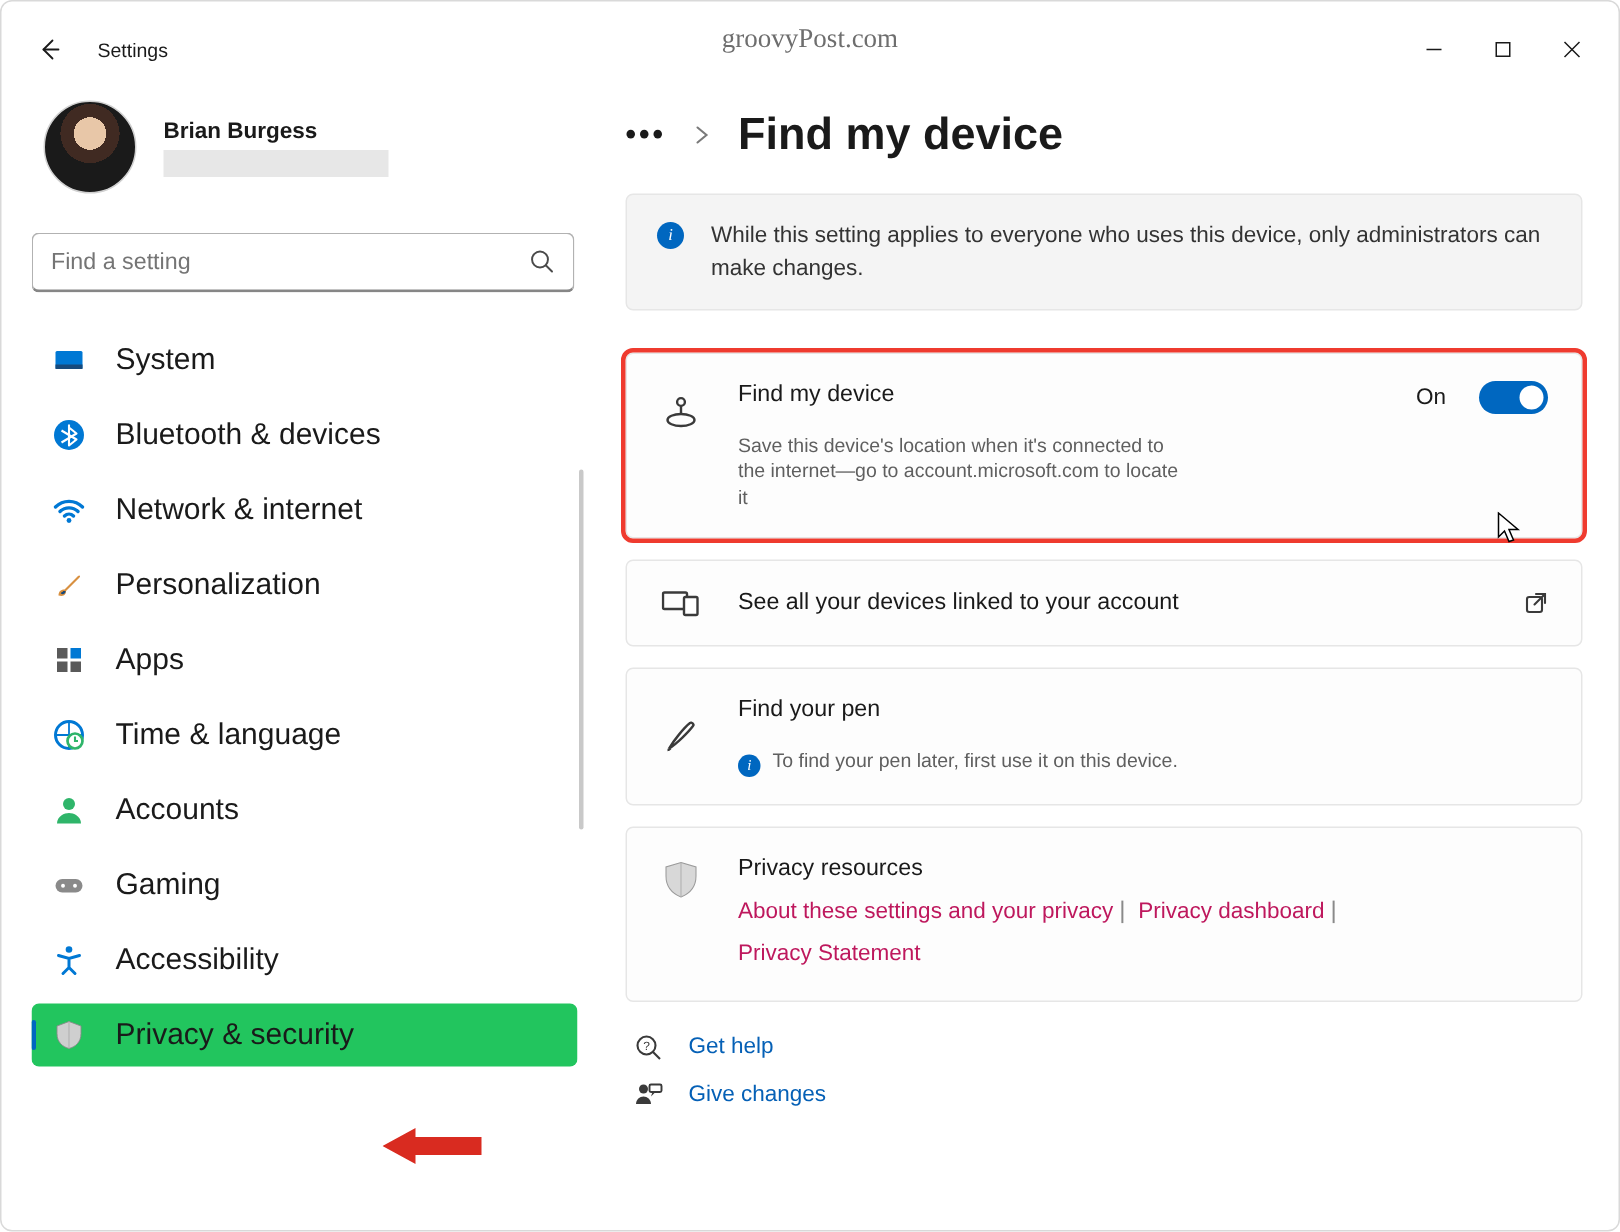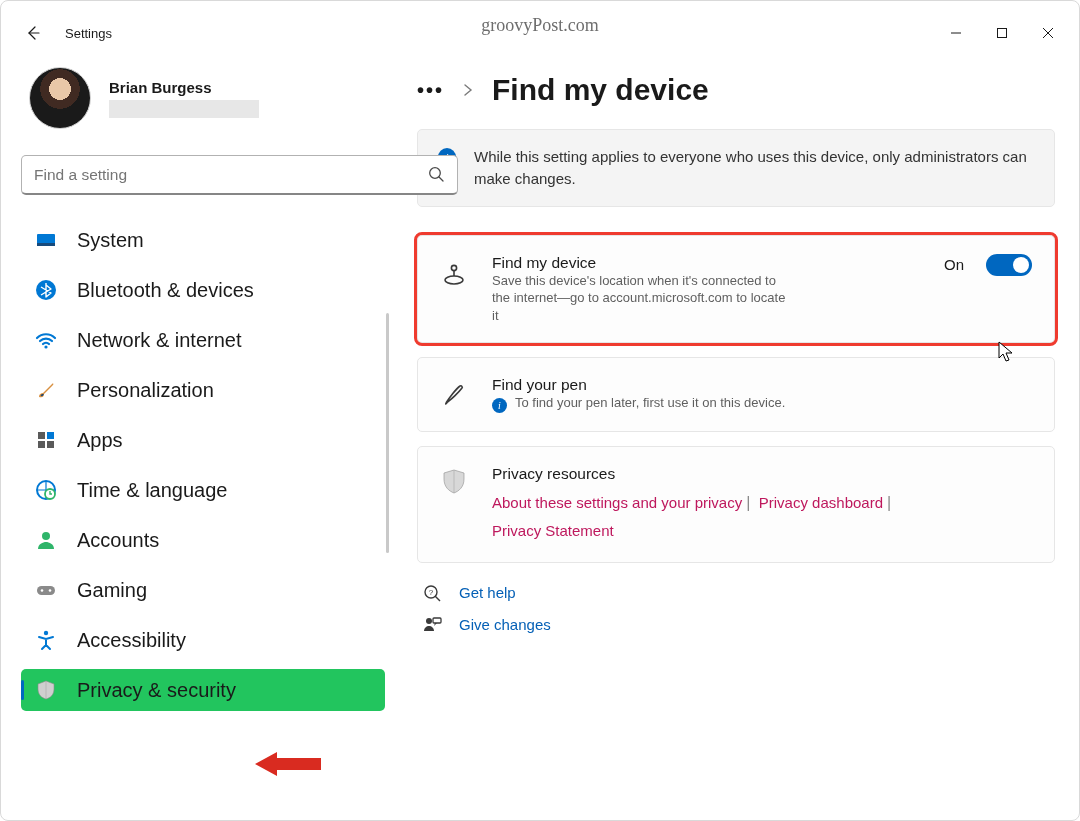--- a/index.html
+++ b/index.html
@@ -18,21 +18,21 @@
   .sidebar { width:392px; padding:18px 8px 16px 20px; position:relative; display:flex; flex-direction:column;}
   .main    { flex:1; padding:24px 24px 0 24px; overflow:hidden; }
 
   
   .profile { display:flex; align-items:center; gap:18px; margin-bottom:26px; padding-left:8px;}
   .avatar  { width:62px; height:62px; border-radius:50%; background: radial-gradient(circle at 50% 35%, #e8c7a8 0 22%, #402a22 22% 40%, #1a1a1a 40% 100%); border:1px solid #d0d0d0;}
   .profile .name { font-weight:600; font-size:15px; color:#1a1a1a;}
   .profile .email { margin-top:4px; width:150px; height:18px; background:#e7e7e7; }
 
   
-  .search  { display:flex; align-items:center; width:437px; height:40px; border:1px solid #b2b2b2; border-bottom:2px solid #868686; border-radius:5px; padding:0 12px; margin-bottom:24px; background:#fff;}
+  .search  { display:flex; align-items:center; width:362px; height:40px; border:1px solid #b2b2b2; border-bottom:2px solid #868686; border-radius:5px; padding:0 12px; margin-bottom:24px; background:#fff;}
   .search input {flex:1; border:none; outline:none; font-size:15.5px; color:#555; background:transparent;}
   .search .icon {color:#4a4a4a;}
 
   
   .nav { overflow-y:auto; flex:1;}
   .nav-item { display:flex; align-items:center; gap:20px; height:42px; padding:0 14px; border-radius:5px; cursor:pointer; font-size:20px; color:#1a1a1a; margin-bottom:8px; position:relative;}
   .nav-item.selected { background:#22c55e; }
   .nav-item.selected::before { content:""; position:absolute; left:0px; top:11px; bottom:11px; width:3px; background:#0067c0; border-radius:2px;}
   .nav-icon { width:22px; height:22px; display:flex; align-items:center; justify-content:center; color:#5a5a5a; }
 
@@ -48,21 +48,21 @@
   
   .info-banner { display:flex; gap:18px; align-items:flex-start; background:#f4f4f4; border:1px solid #e6e6e6; border-radius:5px; padding:16px 20px; margin-bottom:28px;}
   .info-banner .icon { width:18px;height:18px; background:#0067c0; border-radius:50%; color:#fff; display:flex;align-items:center;justify-content:center; font-size:11px; font-style:italic; font-family:Georgia,serif; flex:0 0 18px; margin-top:2px;}
   .info-banner .text { font-size:15px; color:#333; line-height:1.45;}
 
   
   .card { display:flex; align-items:center; gap:24px; padding:18px 22px; border:1px solid #e6e6e6; border-radius:5px; background:#fdfdfd; margin-bottom:14px;}
   .card-icon { width:28px; display:flex; align-items:center; justify-content:center; color:#4a4a4a; flex:0 0 28px;}
   .card-body { flex:1; min-width:0;}
   .card-title { font-size:15.5px; color:#1a1a1a; }
-  .card-sub   { font-size:13px; color:#5f5f5f; margin-top:0; line-height:1.35;}
+  .card-sub   { font-size:13px; color:#5f5f5f; margin-top:16px; line-height:1.35;}
   .card-sub .info-dot { display:inline-flex; width:15px;height:15px;background:#0067c0;border-radius:50%;color:#fff;font-size:10px;align-items:center;justify-content:center;margin-right:8px;font-style:italic;font-family:Georgia,serif;vertical-align:-2px;}
   .card-end { display:flex; align-items:center; gap:22px;}
   .toggle { width:46px; height:22px; border-radius:11px; background:#0067c0; position:relative; cursor:pointer;}
   .toggle::after{content:"";position:absolute;right:3px;top:3px;width:16px;height:16px;background:#fff;border-radius:50%;}
   .open-icon { color:#4a4a4a; cursor:pointer;}
   .highlight { outline:3px solid #ef3b2f; outline-offset:0px;}
 
   .privacy-card a { color:#be185d; text-decoration:none; font-size:15px;}
   .privacy-card .sep { color:#8a8a8a; margin:0 4px;}
   .privacy-card .privacy-title{font-size:15.5px;color:#1a1a1a; margin-bottom:6px;}
@@ -260,20 +260,39 @@
       <div class="card-body">
         <div class="card-title">Find my device</div>
         <div class="card-sub" style="max-width:300px;">Save this device's location when it's connected to the internet—go to account.microsoft.com to locate it</div>
       </div>
       <div class="card-end">
         <span style="font-size:15px;color:#1a1a1a;">On</span>
         <div class="toggle"></div>
       </div>
     </div>
 
+    <div class="card">
+      <span class="card-icon">
+        <svg width="26" height="20" viewBox="0 0 26 20">
+            <rect x="1" y="3" width="16" height="11" rx="1" fill="none" stroke="#3a3a3a" stroke-width="1.6"></rect>
+            <rect x="15" y="6" width="9" height="12" rx="1" fill="#fff" stroke="#3a3a3a" stroke-width="1.6"></rect>
+          </svg>
+      </span>
+      <div class="card-body">
+        <div class="card-title">See all your devices linked to your account</div>
+      </div>
+      <div class="card-end">
+        <span class="open-icon">
+          <svg width="16" height="16">
+              <rect x="2" y="4" width="10" height="10" rx="1.5" fill="none" stroke="#3a3a3a" stroke-width="1.4"></rect>
+              <path d="M8 2h6v6M14 2 7 9" stroke="#3a3a3a" stroke-width="1.4" fill="none" stroke-linecap="round"></path>
+            </svg>
+        </span>
+      </div>
+    </div>
 
     <div class="card">
       <span class="card-icon">
         <svg width="26" height="26" viewBox="0 0 26 26">
             <path d="M5 21c3-5 10-14 14-17 1-1 3 1 2 2C18 10 10 18 5 21z" fill="none" stroke="#3a3a3a" stroke-width="1.6"></path>
             <path d="M4 22c1 0 2-1 2-1" stroke="#3a3a3a" stroke-width="1.6" fill="none"></path>
           </svg>
       </span>
       <div class="card-body">
         <div class="card-title">Find your pen</div>

